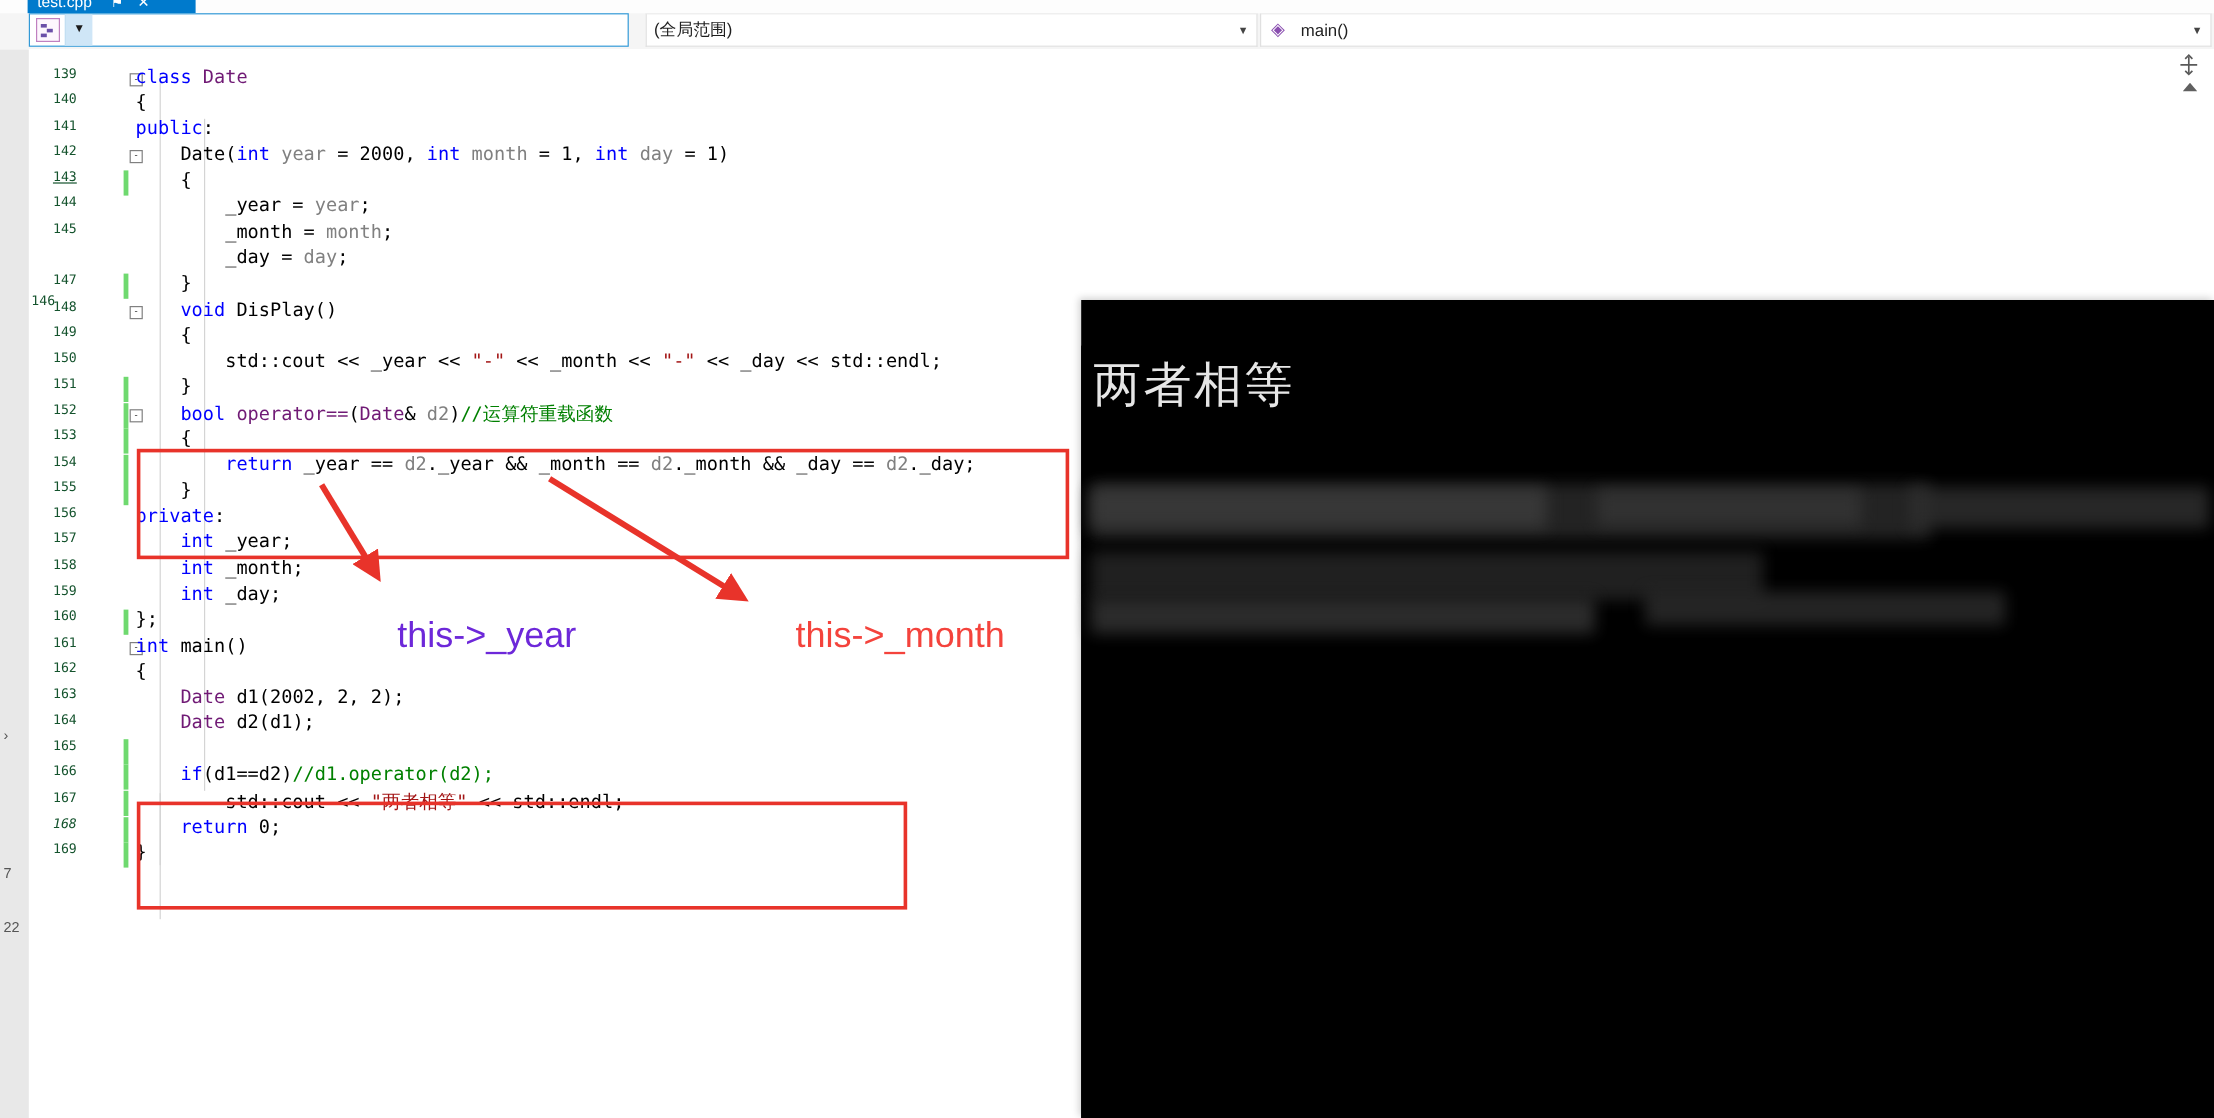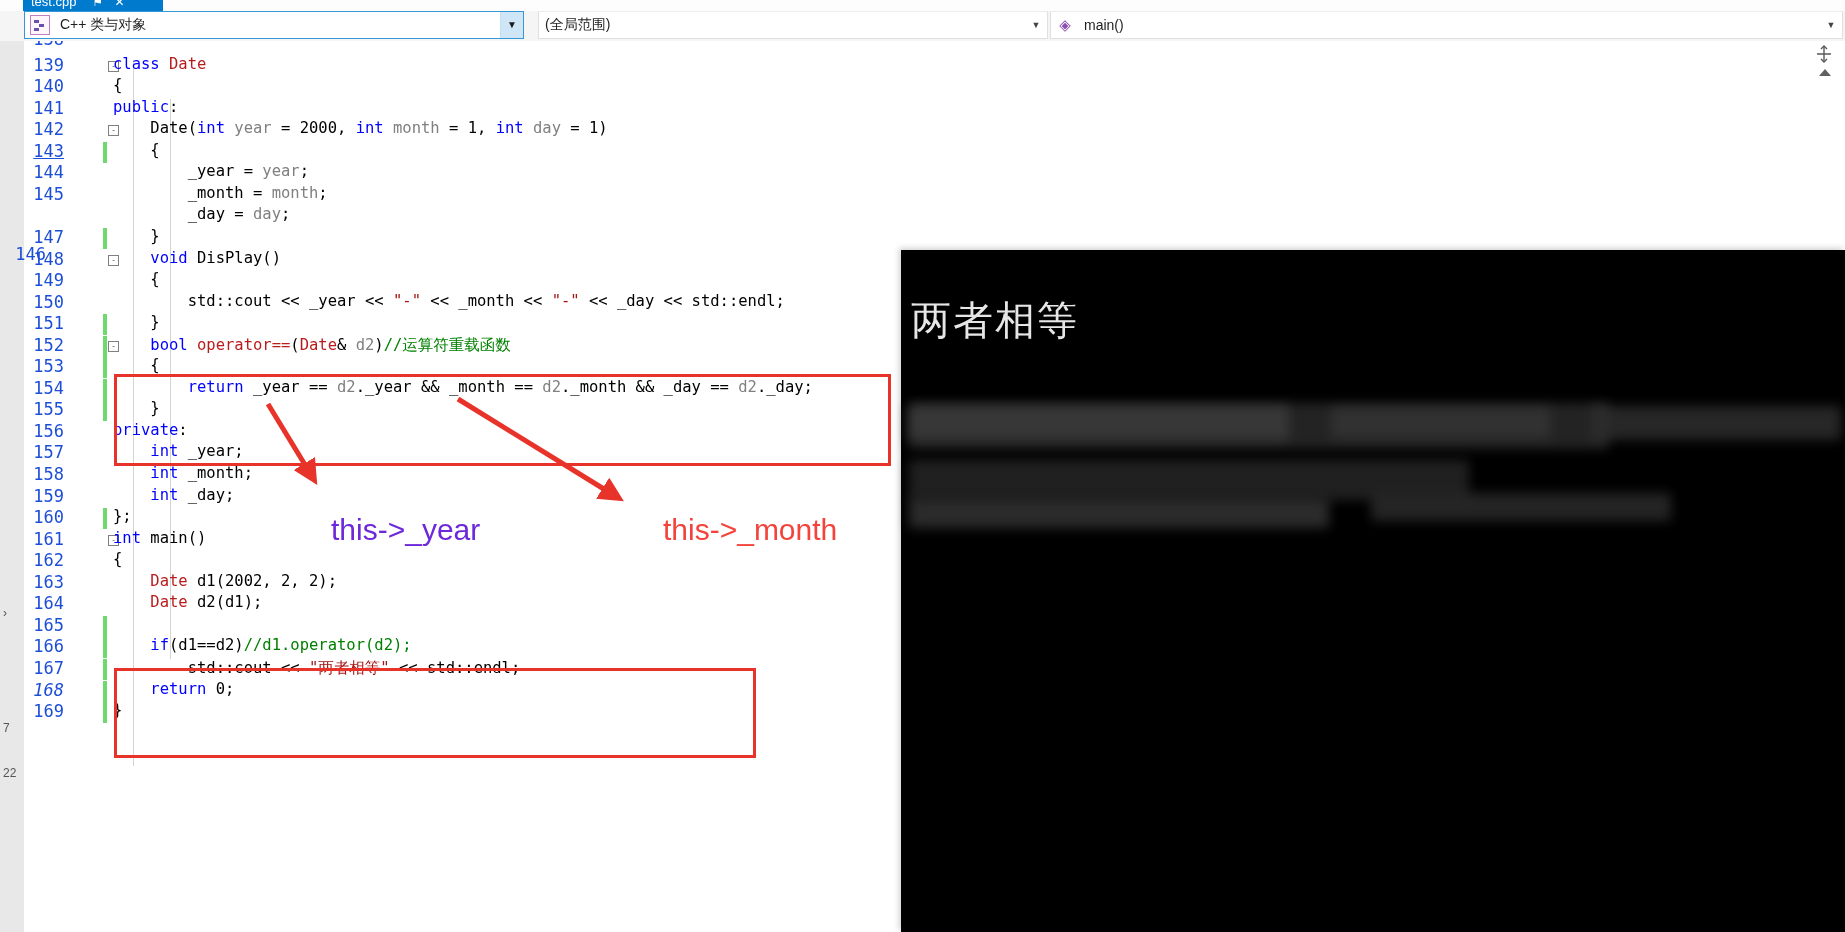--- a/index.html
+++ b/index.html
@@ -36,30 +36,30 @@
         linear-gradient(#6b4fa8,#6b4fa8) 5px 6px/5px 3px no-repeat,
         linear-gradient(#6b4fa8,#6b4fa8) 0 10px/5px 3px no-repeat;}
   .icon-cube{color:#8a4fb0;font-size:15px;line-height:18px;text-align:center;}
   
   #tabline{position:absolute;left:0;top:9px;width:1845px;height:2px;background:#007acc;}
   
   #editor{position:absolute;left:0;top:41px;width:1845px;height:891px;background:#fff;
           overflow:hidden;}
   #leftbar{position:absolute;left:0;top:0;width:24px;height:891px;background:#e8e8e8;}
   #leftbar .lb{position:absolute;left:3px;font-size:12px;color:#555;}
-  .ln{position:absolute;width:44px;text-align:right;color:#1d4ed8;
-      font-family:"DejaVu Sans Mono","Liberation Mono",monospace;font-size:17px;}
+  .ln{position:absolute;width:44px;text-align:right;color:#14532d;
+      font-family:"DejaVu Sans Mono","Liberation Mono",monospace;font-size:11px;}
   .codetxt{position:absolute;left:113px;color:#000;}
   .chg{position:absolute;left:103px;width:4px;height:21px;background:#6fd96f;}
   .fold{position:absolute;left:108px;width:9px;height:9px;border:1px solid #808080;
         background:#fff;font-size:8px;line-height:7px;text-align:center;color:#333;}
   .ind{position:absolute;width:1px;background:#d4d4d4;}
   
   .kw{color:#0000ff;}
-  .ty{color:#b91c1c;}
+  .ty{color:#701a75;}
   .cm{color:#008000;}
   .st{color:#a31515;}
   .pa{color:#808080;}
   .op{color:#000;}
   
   .redbox{position:absolute;border:3px solid #e8332a;box-sizing:border-box;}
   .anno-label{position:absolute;color:#f4433c;font-size:30px;
               font-family:"Liberation Sans","DejaVu Sans",sans-serif;white-space:nowrap;}
   
   #console{position:absolute;left:901px;top:250px;width:944px;height:682px;background:#000;
@@ -92,21 +92,20 @@
     <span class="tname">test.cpp</span>
     <span class="tpin">⚑</span>
     <span class="tclose">✕</span>
   </div>
 </div>
 
 <div id="navbar">
 
   <div class="combo" id="combo-project">
     <span class="cicon icon-proj"></span>
-    <span class="ctext">C++ 类与对象</span>
     <span class="carrow">▼</span>
   </div>
 
   <div class="combo" id="combo-scope">
     <span class="ctext">(全局范围)</span>
     <span class="carrow">▼</span>
   </div>
 
   <div class="combo" id="combo-member">
     <span class="cicon icon-cube">◈</span>

